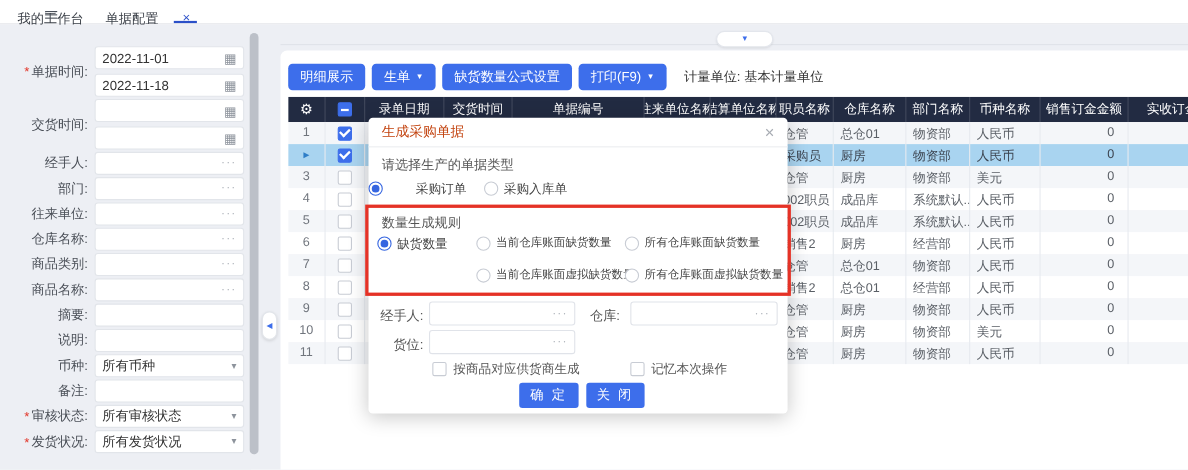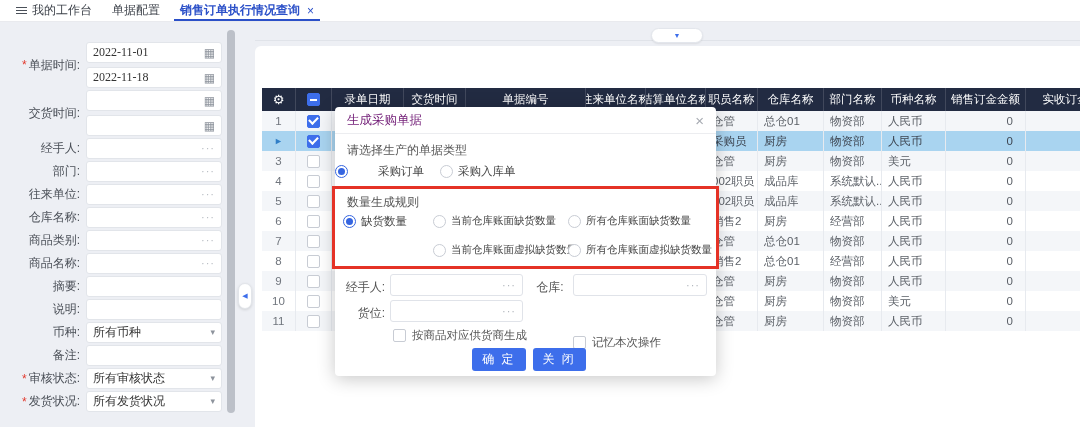--- a/index.html
+++ b/index.html
@@ -4,35 +4,35 @@
 <style>
   * { box-sizing: border-box; margin: 0; padding: 0; }
   html,body { width:1080px; height:427px; overflow:hidden; }
   body {
     font-family: "Liberation Sans", "DejaVu Sans", sans-serif;
     background:#edeff4; position:relative; font-size:12px; color:#333;
   }
   
   .tabbar { position:absolute; left:0; top:0; width:1080px; height:22px;
     background:#fff; border-bottom:1px solid #e9eaee; display:flex; align-items:stretch; padding-left:6px; z-index:5;}
-  .tab { display:flex; align-items:center; gap:5px; padding:9px 10px; color:#3a3f47; cursor:default; position:relative; font-size:12px;}
+  .tab { display:flex; align-items:center; padding:9px 10px; color:#3a3f47; cursor:default; position:relative; font-size:12px;flex-direction:column;}
   .tab.active { color:#2b50c8; font-weight:bold; }
   .tab.active::after { content:""; position:absolute; left:4px; right:4px; bottom:0; height:2px; background:#2b50c8; }
   .menu-ico { width:11px; height:9px; display:inline-block; position:relative; }
   .menu-ico::before { content:""; position:absolute; left:0; right:0; top:1px; height:0;
     border-top:1.5px solid #4a5059; box-shadow:0 3px 0 #4a5059, 0 6px 0 #4a5059; }
   .tab-close { color:#2b50c8; margin-left:2px; font-weight:normal; }
 
   
   .sidebar { position:absolute; left:0; top:22px; width:228px; height:405px; background:#edeff4; padding-top:20px; overflow:hidden; }
   .s-row { display:flex; margin-bottom:2px; }
   .s-label { width:86px; display:flex; align-items:center; justify-content:flex-end; padding-right:6px; color:#4a4f57; font-size:12px; white-space:nowrap;}
   .s-star { color:#e23a2e; margin-right:2px; }
   .s-inputs { display:flex; flex-direction:column; gap:4px; width:136px; }
-  .s-input { height:21px; background:#fff; border:1px solid #e2e5ea; border-radius:3px; display:flex; align-items:center; padding:0 6px; color:#333;font-family:Liberation Serif, serif; }
+  .s-input { height:21px; background:#fff; border:1px solid #e2e5ea; border-radius:3px; display:flex; align-items:center; padding:0 6px; color:#333; }
   .s-input .val { flex:1; overflow:hidden; white-space:nowrap; }
   .sfx { color:#9aa0a8; font-size:11px; line-height:1; }
   .sfx.cal { font-size:12px; color:#8d939c; }
   .sfx.dots { letter-spacing:1px; color:#b0b5bc; }
   .sfx.caret { color:#8d939c; font-size:9px; }
 
   
   .v-scroll { position:absolute; left:227px; top:30px; width:8px; height:383px; background:#bcc0c8; border-radius:4px; z-index:4;}
   .collapse-handle { position:absolute; left:238px; top:283px; width:14px; height:26px; background:#fff; border:1px solid #e2e5ea;
     border-radius:7px; box-shadow:0 1px 3px rgba(0,0,0,.12); display:flex; align-items:center; justify-content:center; z-index:4;}
@@ -68,21 +68,21 @@
   .cb { width:13px; height:13px; border:1px solid #c8ccd4; border-radius:2px; background:#fff; display:flex; align-items:center; justify-content:center; }
   .cb.on, .cb.ind { background:#3d6eeb; border-color:#3d6eeb; }
   .cb.on::after { content:""; width:7px; height:4px; border-left:2px solid #fff; border-bottom:2px solid #fff; transform:rotate(-45deg) translate(1px,-1px); }
   .cb.ind::after { content:""; width:7px; height:2px; background:#fff; }
   .rowptr { color:#2f7ec7; font-size:9px; }
 
   
   .modal { position:absolute; left:335px; top:107px; width:381px; height:269px; background:#fff; border-radius:4px;
     box-shadow:0 3px 18px rgba(0,0,0,.22); z-index:20; }
   .modal-h { height:27px; border-bottom:1px solid #ecedf0; display:flex; align-items:center; justify-content:space-between; padding:0 12px; }
-  .modal-title { font-size:12.5px; color:#701a75; }
+  .modal-title { font-size:12.5px; color:#c2410c; }
   .modal-x { color:#a7abb2; font-size:15px; line-height:1; }
   .mabs { position:absolute; font-size:12px; color:#555; white-space:nowrap; }
   .ritem { position:absolute; display:flex; align-items:center; gap:5px; white-space:nowrap; color:#444; font-size:11.5px; }
   .ritem.small { font-size:10.5px; }
   .rd { flex:none; width:13px; height:13px; border-radius:50%; border:1px solid #c8ccd4; background:#fff; display:flex; align-items:center; justify-content:center; }
   .rd.on { border-color:#3565e0; }
   .rd.on::after { content:""; width:7px; height:7px; border-radius:50%; background:#3565e0; }
   .redbox { position:absolute; left:-3px; top:79px; width:387px; height:83px; border:3px solid #e53226; pointer-events:none; z-index:5;}
   .m-input { position:absolute; height:22px; background:#fff; border:1px solid #e0e3e9; border-radius:3px; display:flex; align-items:center; padding:0 6px; }
   .m-input .val { flex:1; }
@@ -95,21 +95,20 @@
 
 <div class="tabbar">
   <div class="tab">
     <span class="menu-ico"></span>
     <span>我的工作台</span>
   </div>
   <div class="tab">
     <span>单据配置</span>
   </div>
   <div class="tab active">
-    <span>销售订单执行情况查询</span>
     <span class="tab-close">×</span>
   </div>
 </div>
 
 <div class="sidebar" id="sidebar">
     <div class="s-row">
       <div class="s-label">
         <span class="s-star">*</span>
         <span>单据时间:</span>
       </div>
@@ -275,20 +274,37 @@
 <div class="collapse-handle">
   <span>◀</span>
 </div>
 
 <div class="main">
   <div class="main-divider"></div>
   <div class="top-pill">
     <span>▼</span>
   </div>
   <div class="card">
+    <div class="toolbar">
+      <button class="tbtn">
+        <span>明细展示</span>
+      </button>
+      <button class="tbtn">
+        <span>生单</span>
+        <span class="dd">▼</span>
+      </button>
+      <button class="tbtn">
+        <span>缺货数量公式设置</span>
+      </button>
+      <button class="tbtn">
+        <span>打印(F9)</span>
+        <span class="dd">▼</span>
+      </button>
+      <span class="unit-text">计量单位: 基本计量单位</span>
+    </div>
     <div class="tbl" id="tbl">
         <div class="trow head">
           <div class="tcell ctr" style="width: 34px;">
             <span class="gear">⚙</span>
           </div>
           <div class="tcell ctr" style="width: 36px;">
             <span class="cb ind"></span>
           </div>
           <div class="tcell ctr" style="width: 72px;">录单日期</div>
           <div class="tcell ctr" style="width: 62px;">交货时间</div>
@@ -549,21 +565,21 @@
   <div class="mabs" style="left:6px; top:198px; width:44px; text-align:right;">货位:</div>
   <div class="m-input" style="left:55px; top:193px; width:133px;">
     <span class="val"></span>
     <span class="sfx dots">···</span>
   </div>
 
   <div class="m-check" style="left:58px; top:221px;">
     <span class="cb"></span>
     <span>按商品对应供货商生成</span>
   </div>
-  <div class="m-check" style="left:238px; top:228px;">
+  <div class="m-check" style="left:238px; top:221px;">
     <span class="cb"></span>
     <span>记忆本次操作</span>
   </div>
 
   <div class="m-btns">
     <button class="m-btn">确 定</button>
     <button class="m-btn">关 闭</button>
   </div>
 </div>
 

